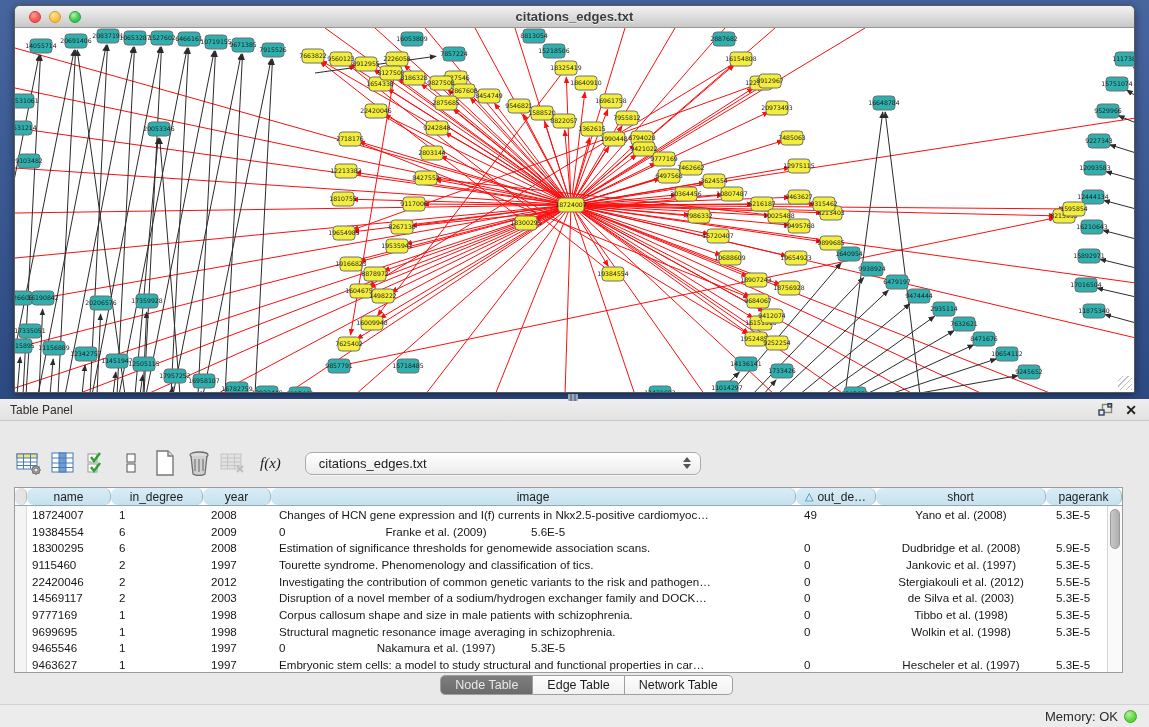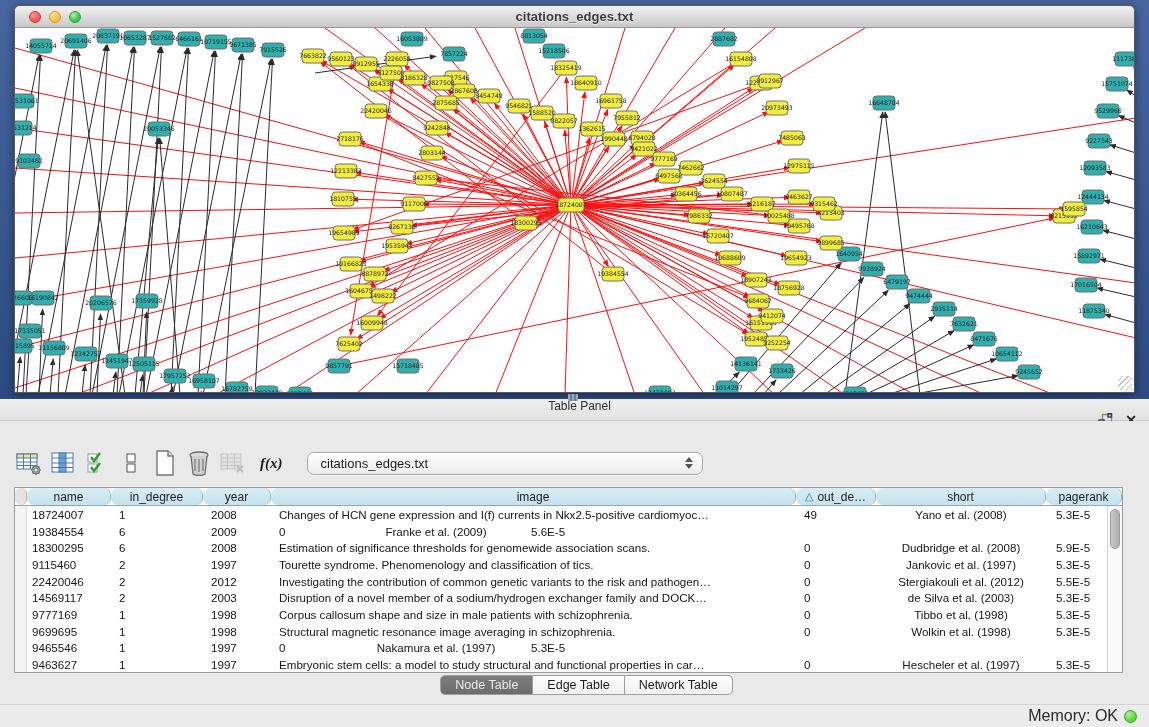--- a/index.html
+++ b/index.html
@@ -25,33 +25,33 @@
   .canvas { flex:1; background:#fff; position:relative; overflow:hidden; border-radius:0 0 2px 2px; }
   .canvas svg { position:absolute; left:0; top:0; }
   .grip { position:absolute; right:2px; bottom:2px; width:14px; height:14px; opacity:.55;
           background:repeating-linear-gradient(135deg, transparent 0 3px, #8a8a8a 3px 4px); }
   .pane-grip { position:absolute; left:568px; top:394px; width:10px; height:7px; z-index:5;
                background:repeating-linear-gradient(90deg,#9aa7bd 0 2px, #6c7b96 2px 4px); border-radius:1px; }
 
   
   .panel-header { position:absolute; left:0; top:399px; width:1149px; height:22px;
                   background:linear-gradient(#efefef,#e2e2e2); border-bottom:1px solid #c9c9c9;
-                  display:flex; align-items:center; font-size:12px; color:#2e2e2e;flex-direction:column; }
+                  display:flex; align-items:center; font-size:12px; color:#2e2e2e; }
   .panel-header .ph-title { margin-left:10px; }
   .panel-header .ph-icons { margin-left:auto; display:flex; align-items:center; gap:12px; margin-right:12px; }
   .x-icon { font-size:14px; font-weight:bold; color:#1e1e1e; line-height:1; cursor:default; }
 
   .panel-body { position:absolute; left:0; top:421px; width:1149px; height:283px; background:#e9e9e9; }
 
   
   .toolbar { position:absolute; left:14px; top:24px; right:14px; height:36px;
              display:flex; align-items:center; }
   .tbtn { width:30px; height:30px; display:flex; align-items:center; justify-content:center; margin-right:4px; }
   .tbtn svg { display:block; }
-  .fx { font-family:"Liberation Serif", serif; font-style:italic; font-weight:bold;
+  .fx { font-family:"Liberation Serif", serif; font-style:italic; font-weight:normal;
         font-size:15px; color:#1a1a1a; margin:0 10px 0 8px; }
   .combo { width:396px; height:23px; margin-left:14px; border:1px solid #ababab; border-radius:7px;
            background:linear-gradient(#ffffff,#ececec); display:flex; align-items:center;
            font-size:13px; color:#1c1c1c; padding-left:13px; box-shadow:0 1px 0 rgba(255,255,255,.6); position:relative; }
   .combo .steppers { position:absolute; right:9px; top:4px; display:flex; flex-direction:column; gap:2px; }
   .combo .up   { width:0; height:0; border-left:4px solid transparent; border-right:4px solid transparent; border-bottom:5px solid #555; }
   .combo .down { width:0; height:0; border-left:4px solid transparent; border-right:4px solid transparent; border-top:5px solid #555; }
 
   
   .tableWrap { position:absolute; left:14px; top:66px; width:1109px; height:186px;
@@ -81,21 +81,21 @@
   .tabs { position:absolute; left:0; top:254px; width:100%; display:flex; justify-content:center;padding-left:24px; }
   .tab { height:20px; padding:0 14px; display:flex; align-items:center; font-size:12.5px; color:#1d1d1d;
          background:linear-gradient(#fdfdfd,#f1f1f1); border:1px solid #9f9f9f; border-left:none; }
   .tab:first-child { border-left:1px solid #9f9f9f; border-radius:5px 0 0 5px; }
   .tab:last-child { border-radius:0 5px 5px 0; }
   .tab.sel { background:linear-gradient(#7e7e7e,#6b6b6b); color:#e9e9e9; }
 
   
   .statusbar { position:absolute; left:0; top:704px; width:1149px; height:23px;
                background:#ececec; border-top:1px solid #d2d2d2;
-               display:flex; align-items:center; justify-content:flex-end; font-size:16px; color:#2b2b2b; }
+               display:flex; align-items:center; justify-content:flex-end; font-size:13px; color:#2b2b2b; }
   .mem-dot { width:13px; height:13px; border-radius:50%; margin:0 12px 0 6px;
              background:radial-gradient(circle at 35% 30%, #b8f0a0, #55d636 65%); border:1px solid #48a32c; }
 </style>
 </head>
 <body>
 
 <div class="desktop">
   <div class="net-window">
     <div class="titlebar">
       <span class="tl red"></span>

